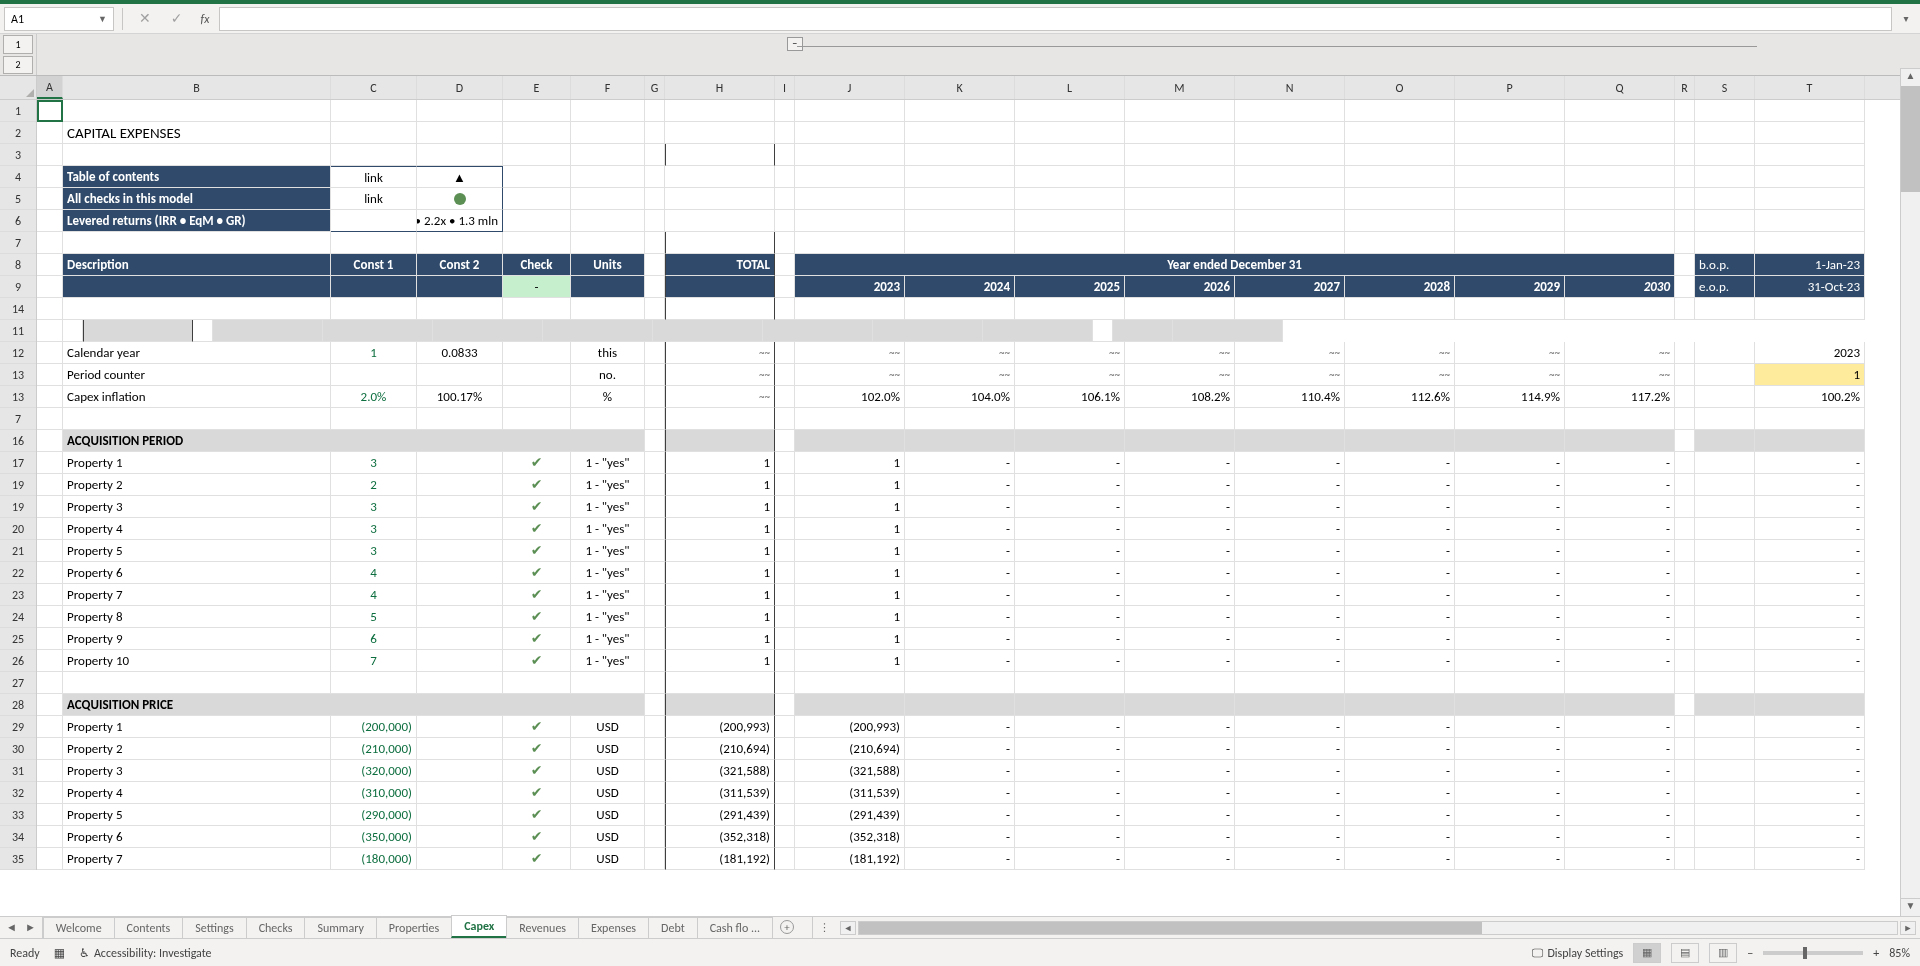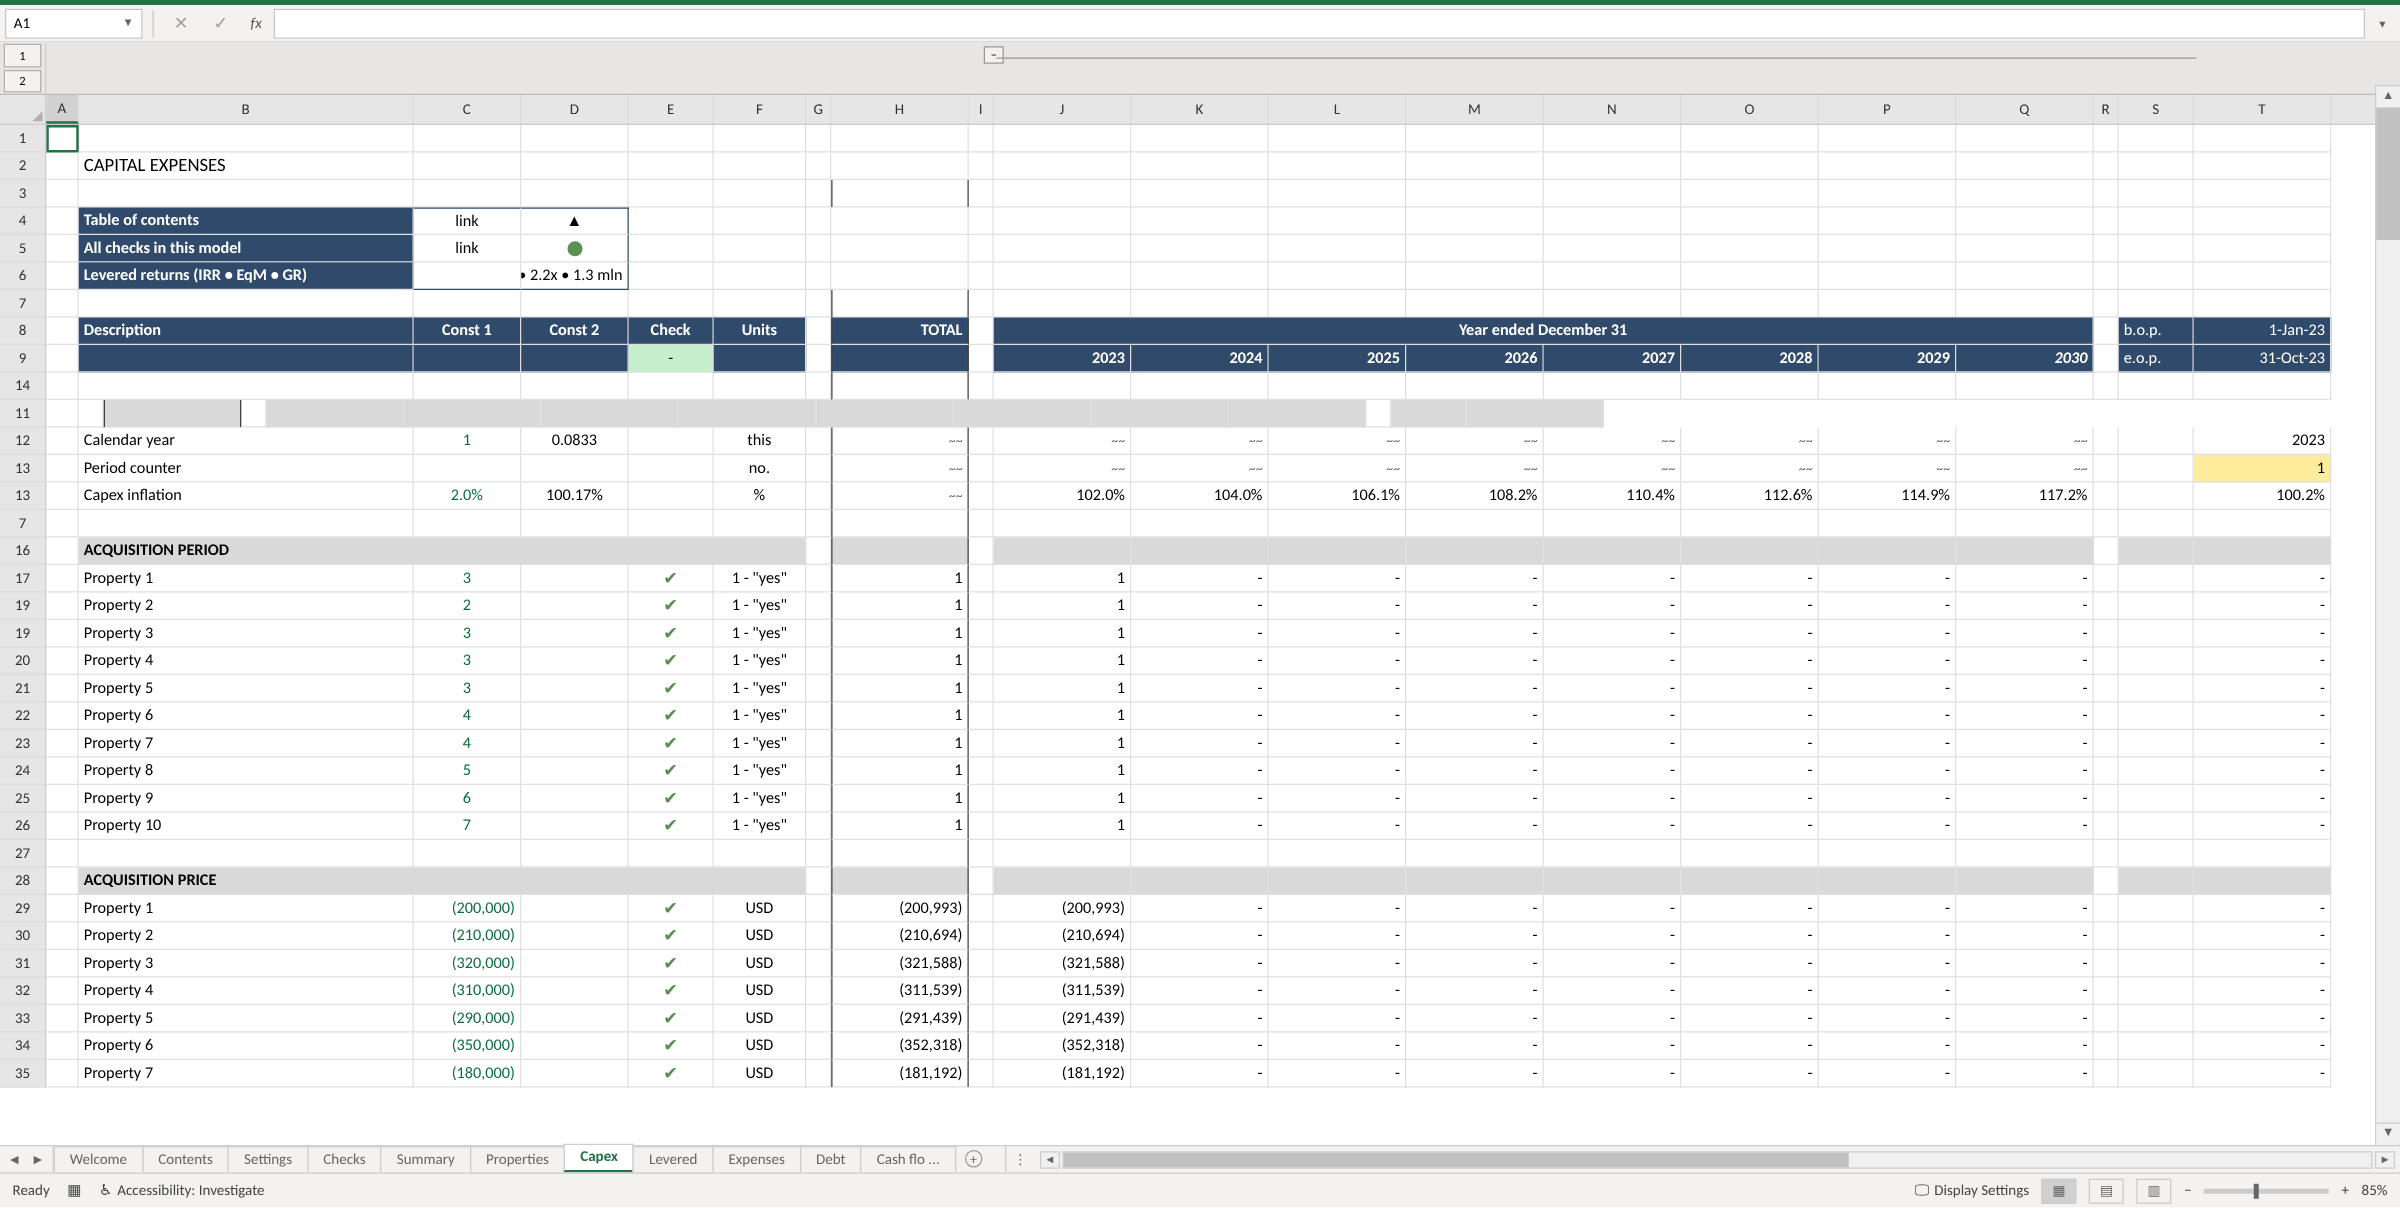--- a/index.html
+++ b/index.html
@@ -978,21 +978,21 @@
       <span>►</span>
     </div>
     <div class="tabs" id="tabs">
         <div class="tab">Welcome</div>
         <div class="tab">Contents</div>
         <div class="tab">Settings</div>
         <div class="tab">Checks</div>
         <div class="tab">Summary</div>
         <div class="tab">Properties</div>
         <div class="tab active">Capex</div>
-        <div class="tab">Levered</div>
+        <div class="tab">Revenues</div>
         <div class="tab">Expenses</div>
         <div class="tab">Debt</div>
         <div class="tab">Cash flo ...</div>
       </div>
     <div class="tab-add">
         <span class="tab-add-circle">+</span>
       </div>
     <div style="flex:0 0 10px"></div>
     <div class="tab-nav" style="border-left:1px solid #ccc; border-right:none;">
         <span>⋮</span>

